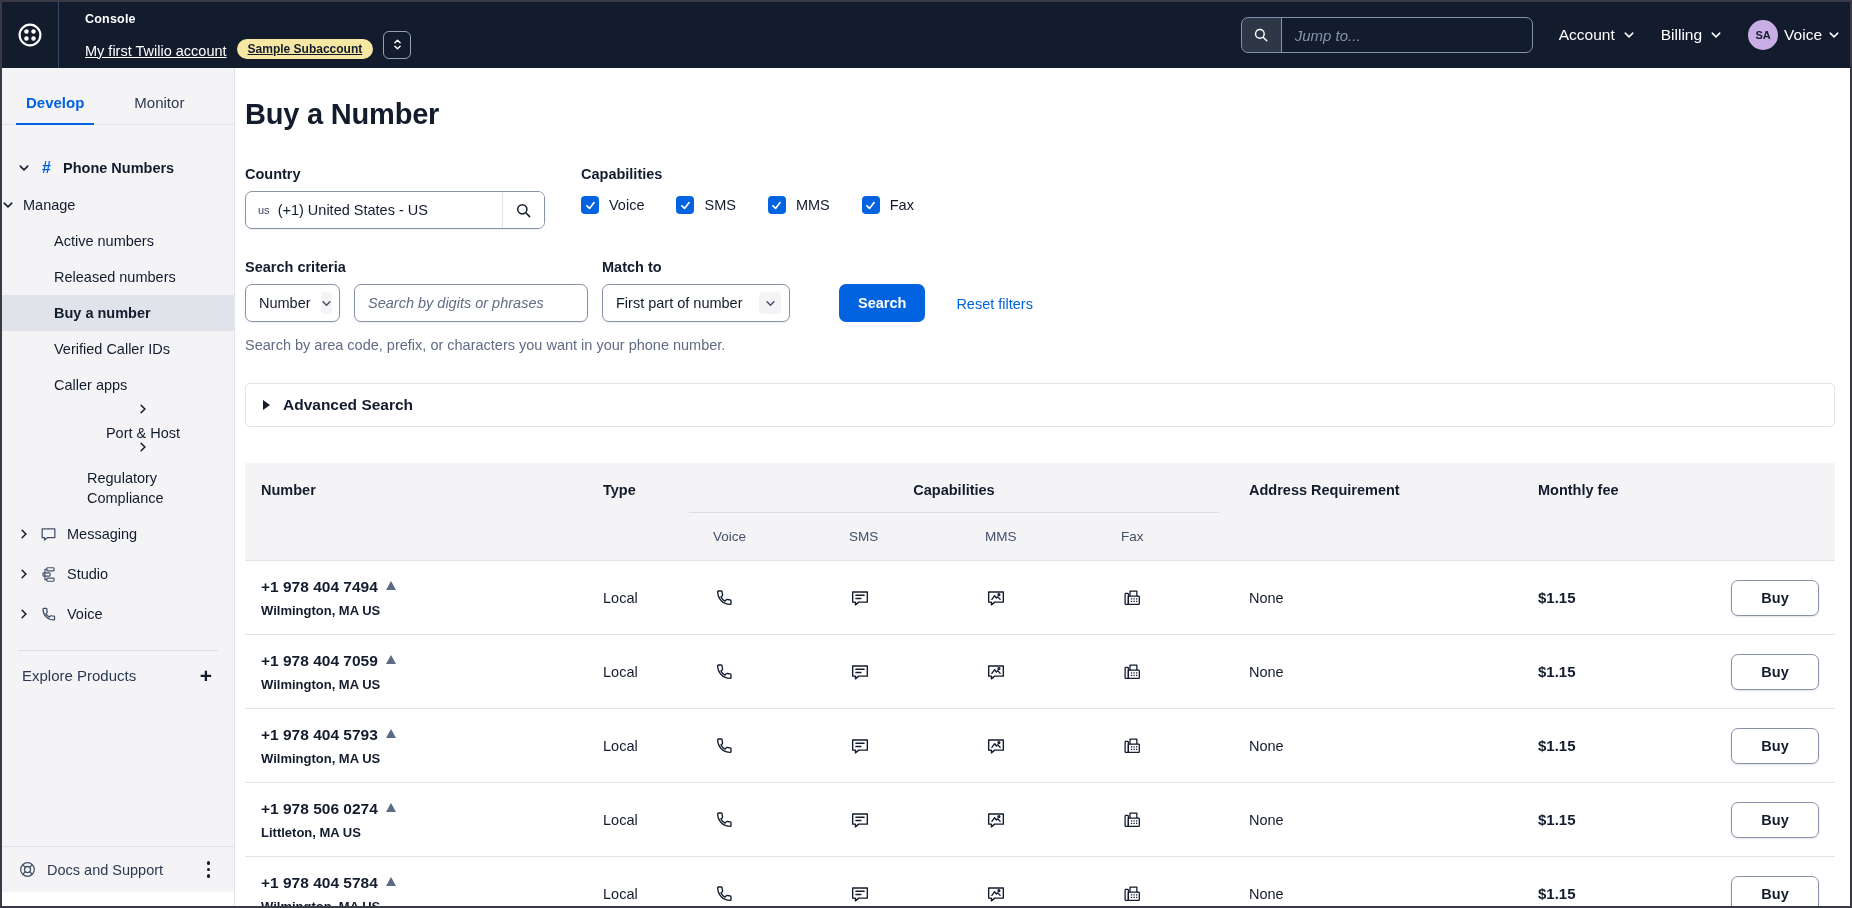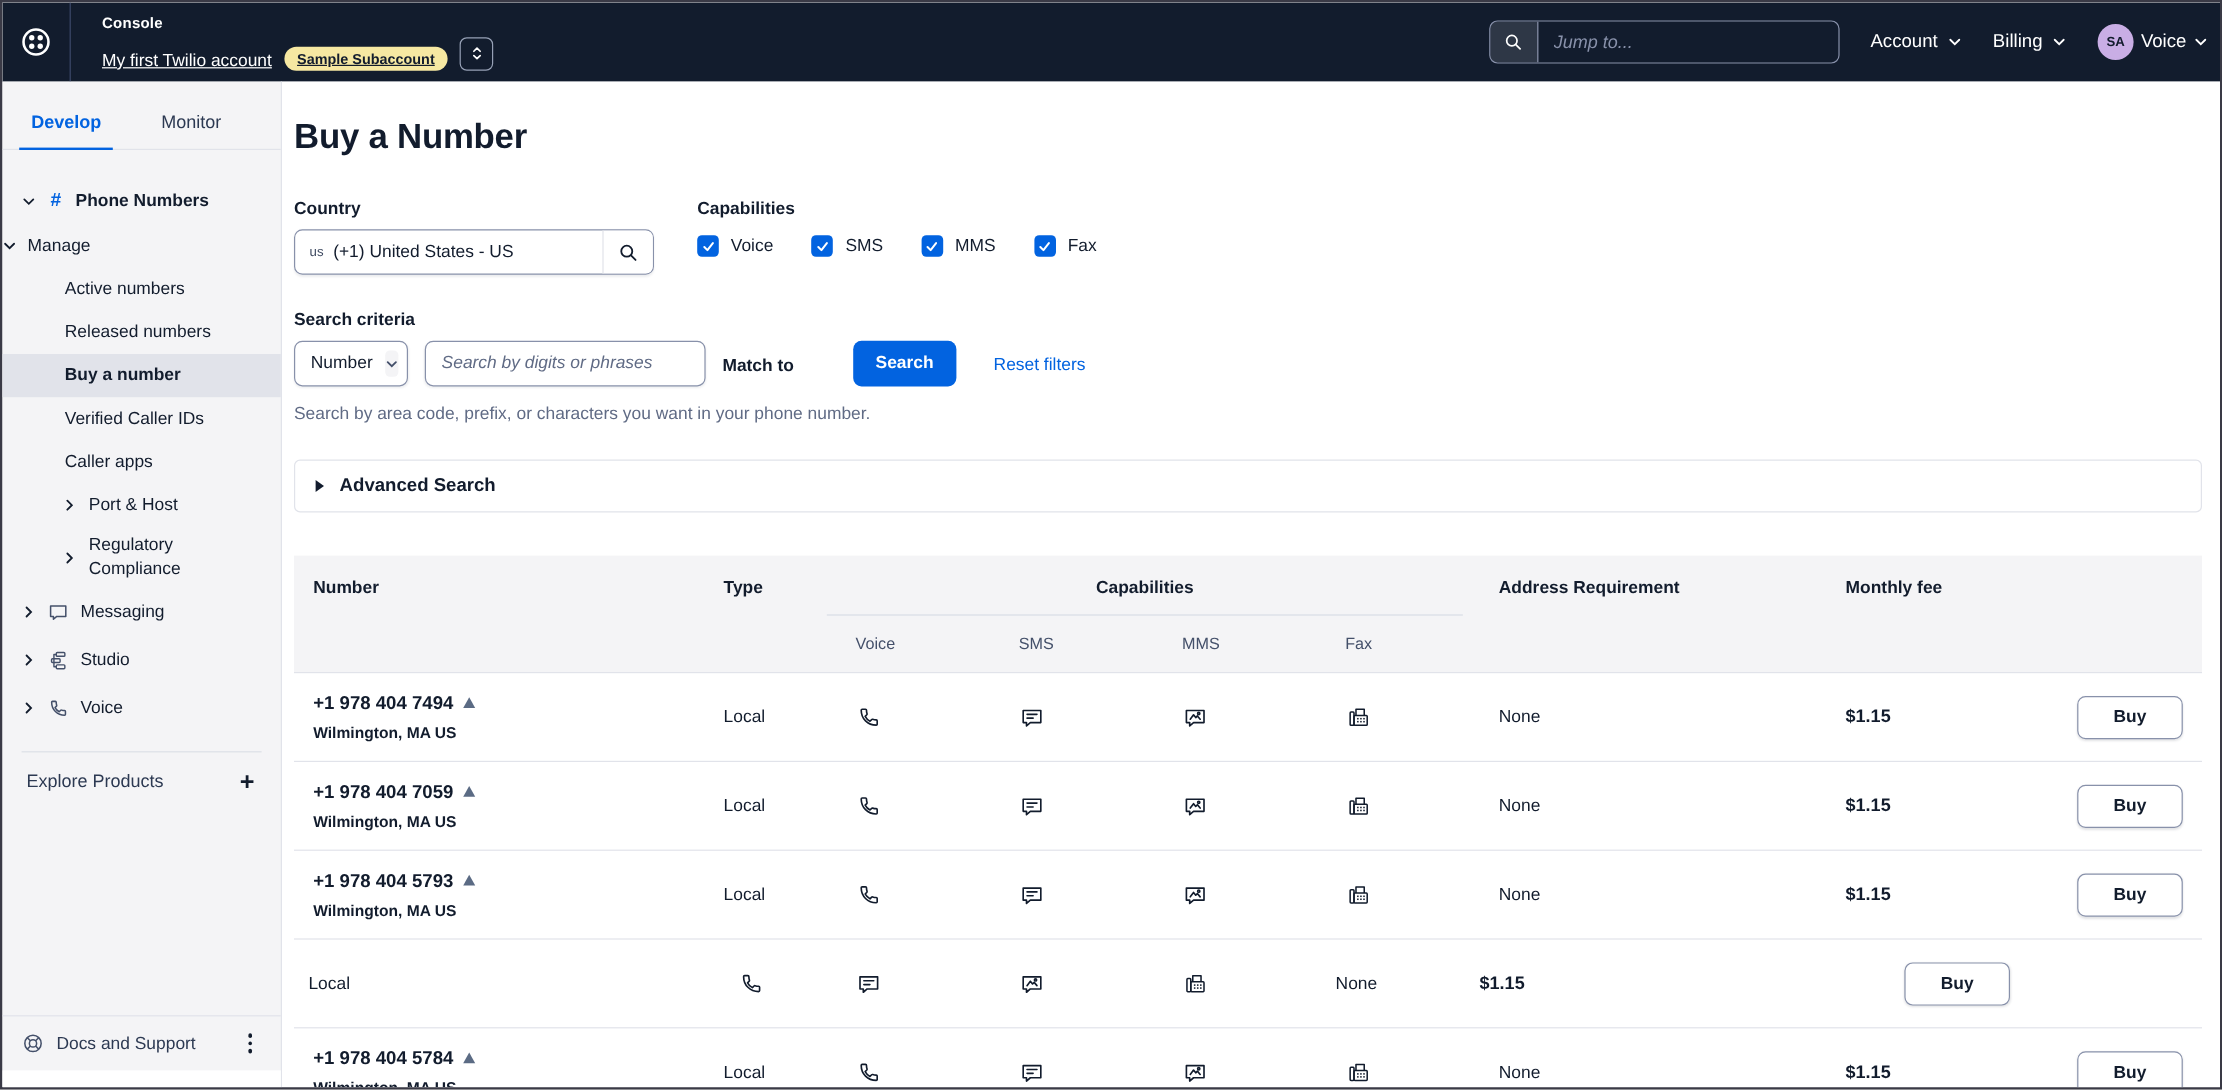--- a/index.html
+++ b/index.html
@@ -42,21 +42,21 @@
        margin-bottom:-1px; cursor:pointer; color:#2c3952; }
   .tab.active { color:#0263E0; font-weight:700; border-bottom-color:#0263E0; }
   .nav-tree { margin-top:24px; }
   .nav-row { display:flex; align-items:center; min-height:36px; font-size:14.5px; cursor:pointer; color:#121C2D; }
   .nav-root { padding-left:16px; gap:9px; min-height:38px; }
   .nav-root .label { font-weight:700; }
   .hash { color:#0263E0; font-weight:700; font-size:16px; width:15px; text-align:center; }
   .nav-manage { gap:9px; }
   .nav-leaf { padding-left:52px; }
   .nav-leaf.selected { background:#E1E3EA; font-weight:700; }
-  .nav-sub { padding-left:50px; gap:10px; }
+  .nav-sub { padding-left:50px; gap:10px;flex-direction:column; }
   .nav-sub .wrap-label { width:112px; line-height:1.35; padding:6px 0; }
   .nav-prod { padding-left:16px; gap:9px; min-height:40px; }
   .side-divider { border-top:1px solid #DDE0E7; margin:16px 16px 0 16px; }
   .explore-row { display:flex; align-items:center; justify-content:space-between;
        padding:0 22px 0 20px; height:48px; font-size:15px; color:#2c3952; cursor:pointer; }
   .plus { font-size:21px; font-weight:700; color:#121C2D; line-height:1; }
   .docs-bar { position:absolute; left:0; right:0; bottom:14px; height:46px; border-top:1px solid #E1E3EA;
        display:flex; align-items:center; gap:10px; padding:0 18px 0 16px; font-size:14.5px; color:#2c3952; }
   .kebab { margin-left:auto; display:flex; flex-direction:column; gap:3px; cursor:pointer; padding:4px 6px; }
   .kebab i { width:3.5px; height:3.5px; border-radius:50%; background:#121C2D; }
@@ -390,20 +390,28 @@
                 <svg width="11" height="11" viewBox="0 0 16 16" fill="none" stroke="#44506a" stroke-width="2.2" stroke-linecap="round">
                     <polyline points="3,5.5 8,10.5 13,5.5"></polyline>
                   </svg>
               </span>
             </div>
             <input class="digits-input" placeholder="Search by digits or phrases" style="">
           </div>
         </div>
         <div class="mt-group">
           <div class="field-label">Match to</div>
+          <div class="select sel-match">
+            <span>First part of number</span>
+            <span class="select-chevron">
+              <svg width="11" height="11" viewBox="0 0 16 16" fill="none" stroke="#44506a" stroke-width="2.2" stroke-linecap="round">
+                  <polyline points="3,5.5 8,10.5 13,5.5"></polyline>
+                </svg>
+            </span>
+          </div>
         </div>
         <button class="search-btn">Search</button>
         <a class="reset-link">Reset filters</a>
       </div>
 
       <div class="helper-text">Search by area code, prefix, or characters you want in your phone number.</div>
 
       <div class="advanced-box">
         <span class="caret-right"></span>
         <span class="advanced-label">Advanced Search</span>
@@ -562,20 +570,27 @@
                 </svg>
               </div>
               <div class="td-none">None</div>
               <div class="td-fee">$1.15</div>
               <div class="td-buy">
                 <button class="buy-btn">Buy</button>
               </div>
             </div>
 
             <div class="tgrid trow">
+              <div class="td-number">
+                <div class="num-line">
+                  <span>+1 978 506 0274</span>
+                  <span class="tri-up"></span>
+                </div>
+                <div class="loc">Littleton, MA US</div>
+              </div>
               <div class="td-type">Local</div>
               <div class="td-cap">
                 <svg width="22" height="22" viewBox="0 0 24 24" fill="none" stroke="#121C2D" stroke-width="1.5" stroke-linejoin="round">
                   <path d="M8.7 10.9c1 2 2.4 3.4 4.4 4.4l1.5-1.5c.25-.25.6-.33.93-.22 1 .33 2.1.51 3.2.51.5 0 .9.4.9.9V18c0 .5-.4.9-.9.9C11 18.9 5.1 13 5.1 5.3c0-.5.4-.9.9-.9h3c.5 0 .9.4.9.9 0 1.1.18 2.2.51 3.2.1.32.03.68-.22.93l-1.5 1.47z"></path>
                 </svg>
               </div>
               <div class="td-cap">
                 <svg width="22" height="22" viewBox="0 0 24 24" fill="none" stroke="#121C2D" stroke-width="1.5" stroke-linejoin="round" stroke-linecap="round">
                   <path d="M4 5.5H20V16.5H10.5L7 19.5V16.5H4Z"></path>
                   <line x1="7.5" y1="9" x2="16.5" y2="9"></line>

